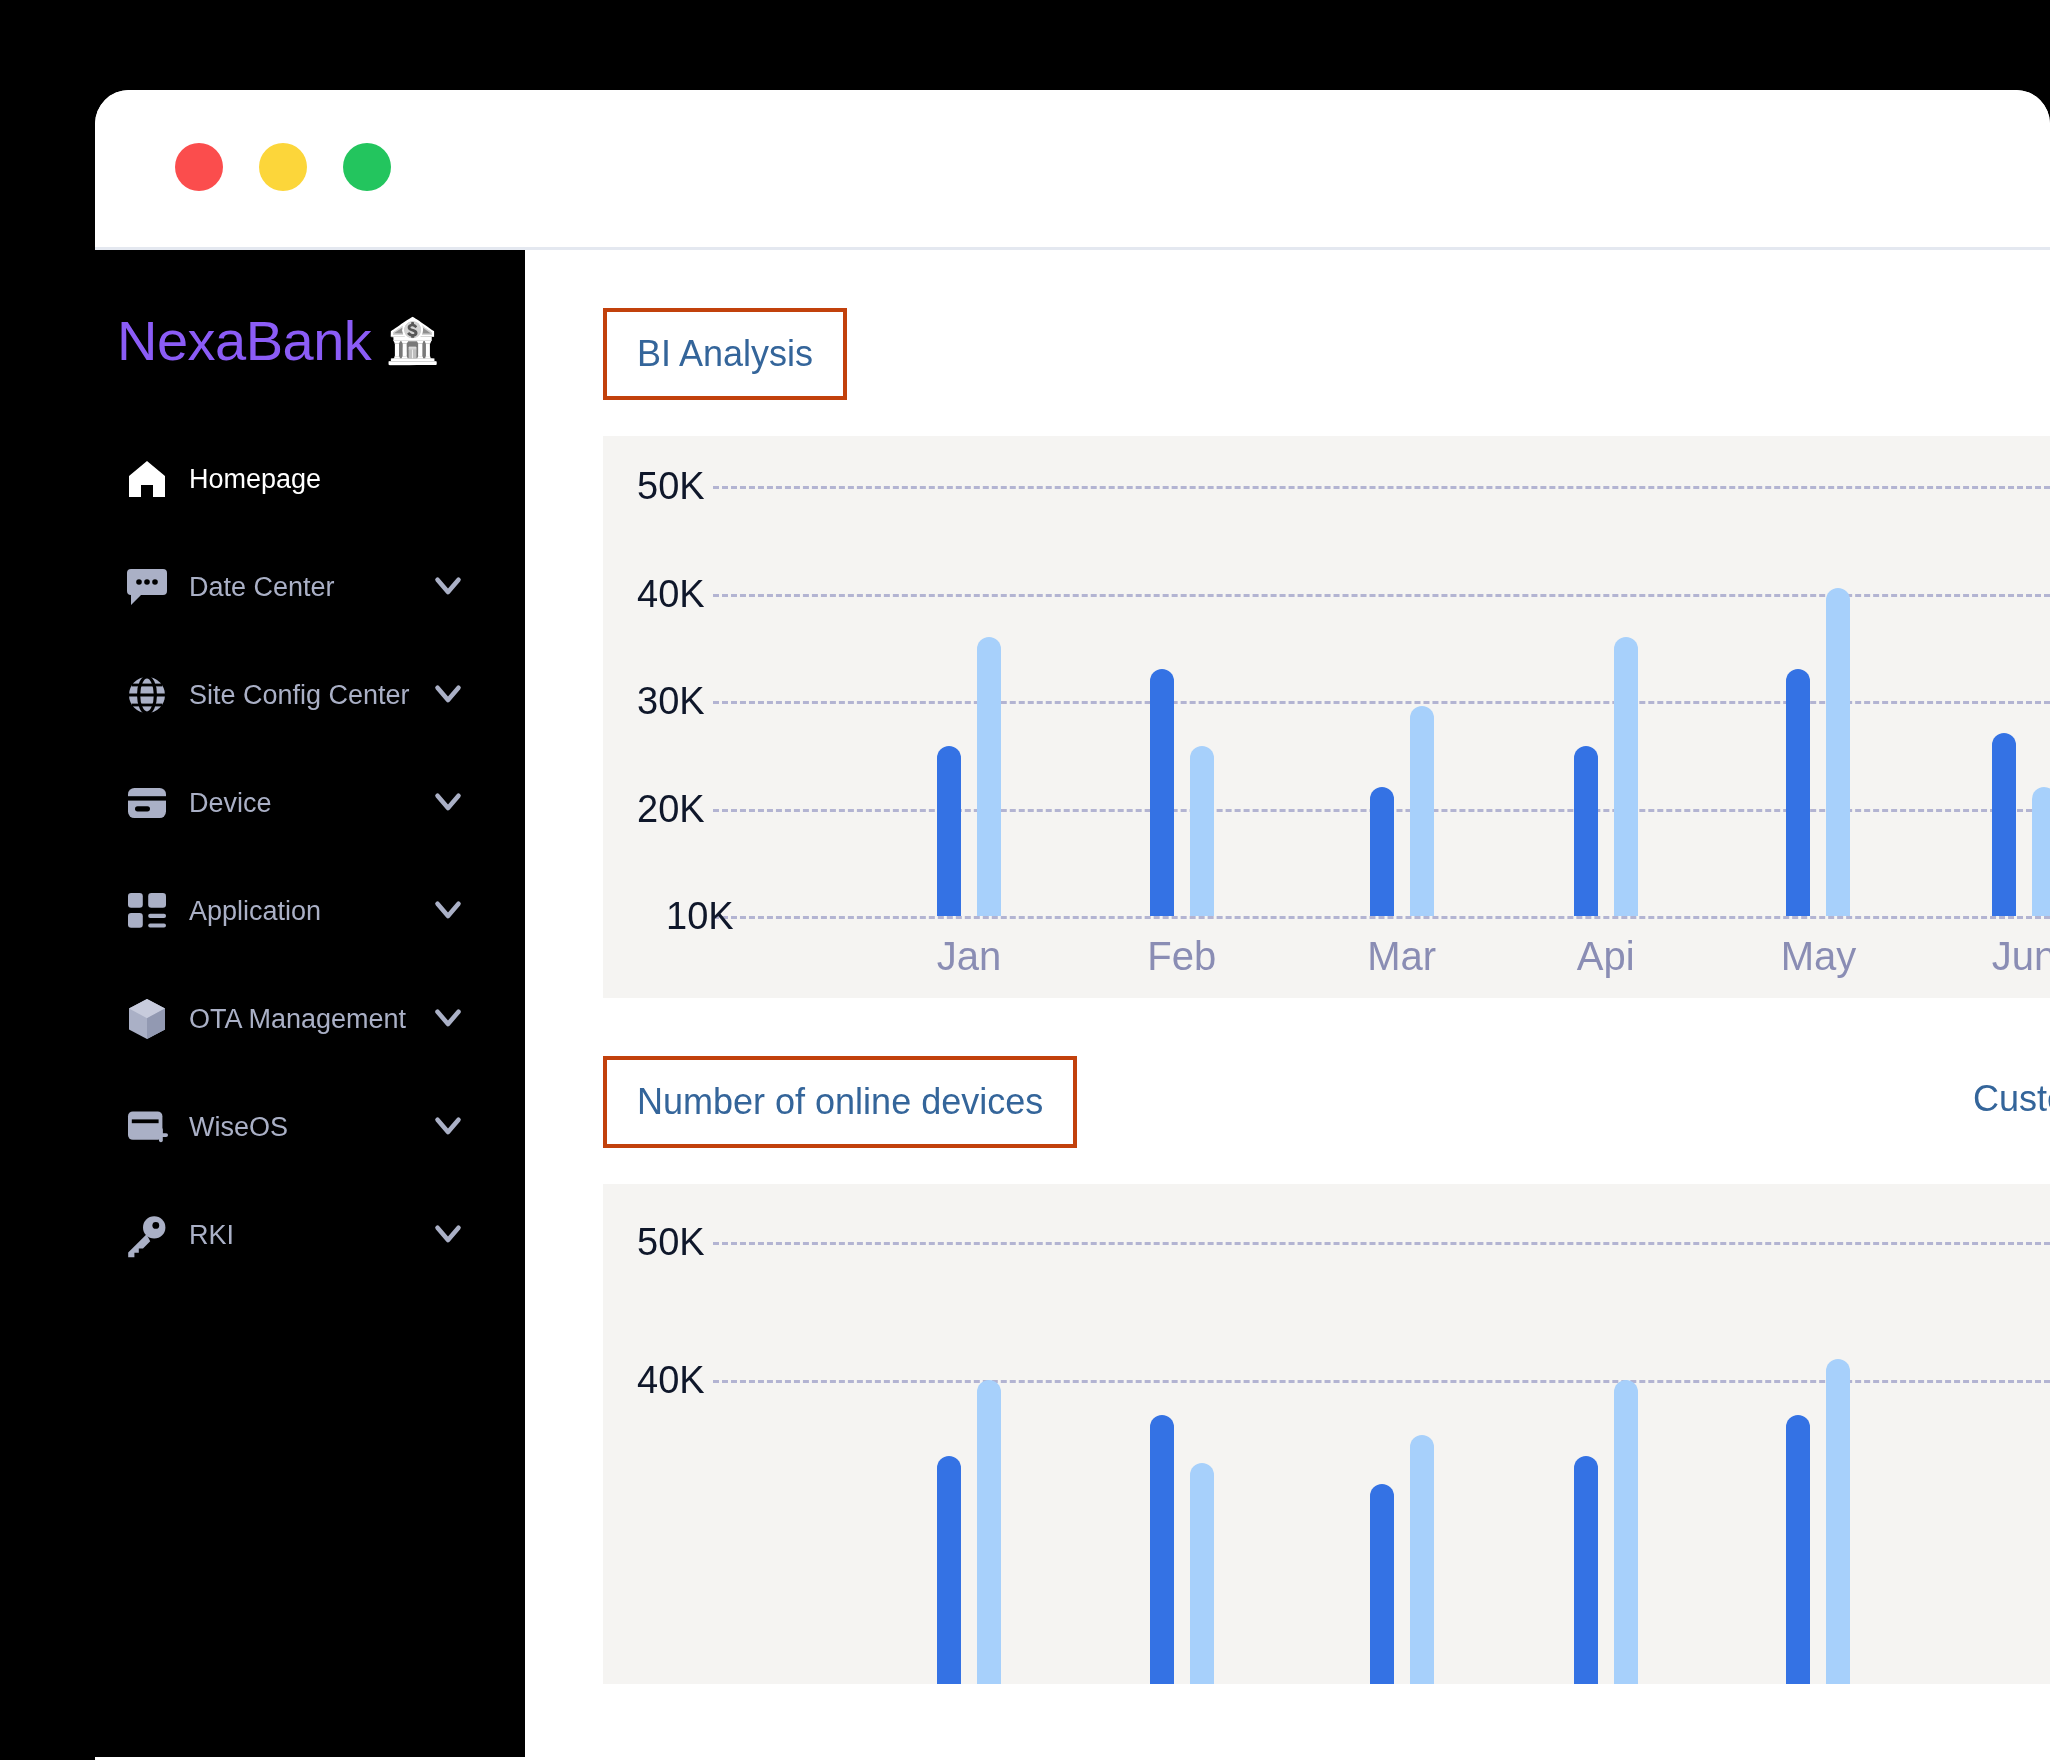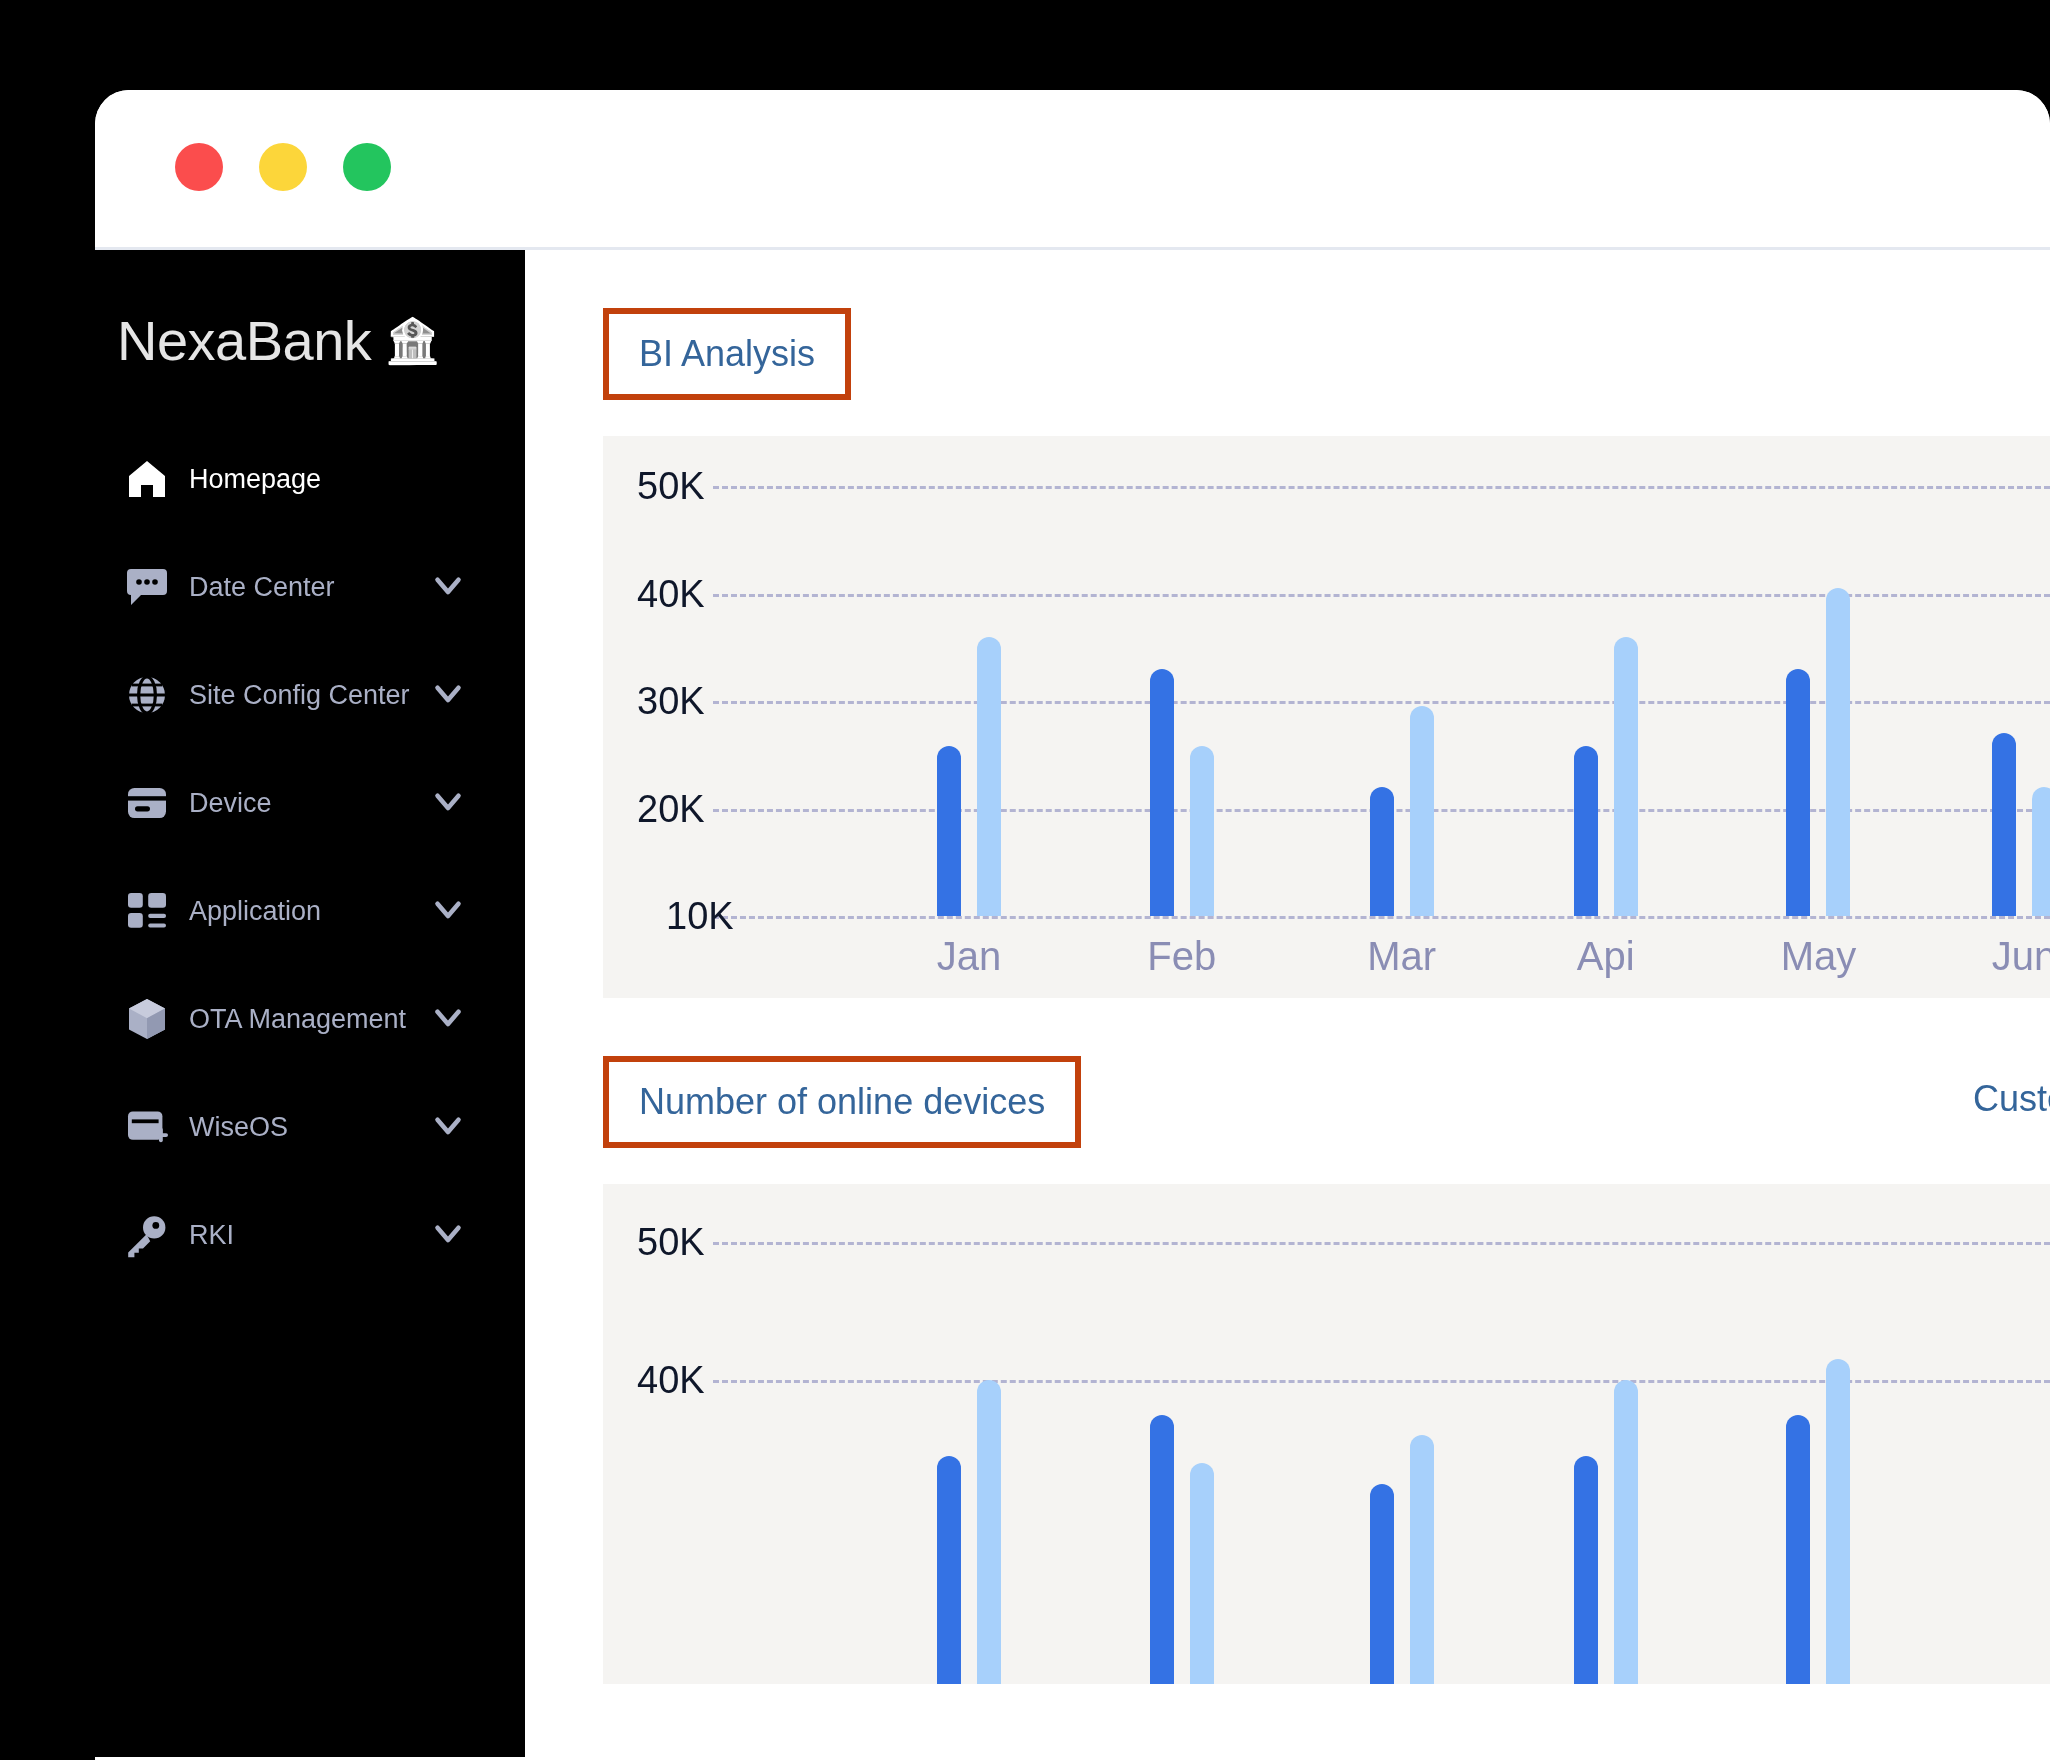--- a/index.html
+++ b/index.html
@@ -19,41 +19,41 @@
   .dot { width:48px; height:48px; border-radius:50%; }
   .dot.red    { background:#fb4d4d; }
   .dot.yellow { background:#fcd63a; }
   .dot.green  { background:#23c55e; }
 
   .body-row { display:flex; height:1507px; }
 
   
   .sidebar { width:430px; flex:0 0 430px; background:#000000; position:relative; }
   .brand { display:flex; align-items:center; gap:14px; padding:58px 0 0 22px; }
-  .brand-name { color:#e5e5e5; font-size:56px; font-weight:400; letter-spacing:-0.5px;
+  .brand-name { color:#8b5cf6; font-size:56px; font-weight:400; letter-spacing:-0.5px;
                 white-space:nowrap; }
   .brand-glyph { font-size:44px; line-height:1; filter:grayscale(1) brightness(1.25); }
 
   .nav { margin-top:52px; }
   .nav-item { display:flex; align-items:center; height:108px; padding-left:24px;
               position:relative; }
   .nav-ico { width:56px; flex:0 0 56px; display:flex; align-items:center;
              justify-content:center; }
   .nav-ico svg { display:block; }
   .nav-label { margin-left:14px; font-size:27px; color:#aab0c6; white-space:nowrap; }
   .nav-item.active .nav-label { color:#ffffff; }
   .chev { position:absolute; right:56px; top:50%; transform:translateY(-50%); }
 
   
   .main { flex:1; background:#ffffff; position:relative; overflow:hidden; }
 
   .tabrow { position:relative; height:92px; margin:58px 0 0 78px; }
   .tab { display:inline-flex; align-items:center; justify-content:flex-start;
          height:92px; padding:0 30px; background:#ffffff;
-         border:6px solid #c2410c; color:#34659a; font-size:36px; white-space:nowrap; }
+         border:4px solid #c2410c; color:#34659a; font-size:36px; white-space:nowrap; }
   .tab-right { color:#34659a; font-size:36px; white-space:nowrap;
                position:absolute; left:1370px; top:22px; }
 
   .panel { background:#f5f4f2; margin-left:78px; position:relative; overflow:hidden; }
   .panel-1 { height:562px; margin-top:36px; }
   .panel-2 { height:500px; margin-top:36px; }
 
   .plot { position:absolute; left:0; top:0; right:0; bottom:0; }
   .ytick { position:absolute; font-size:38px; color:#0f172a; left:34px;
            transform:translateY(-50%); white-space:nowrap; }

